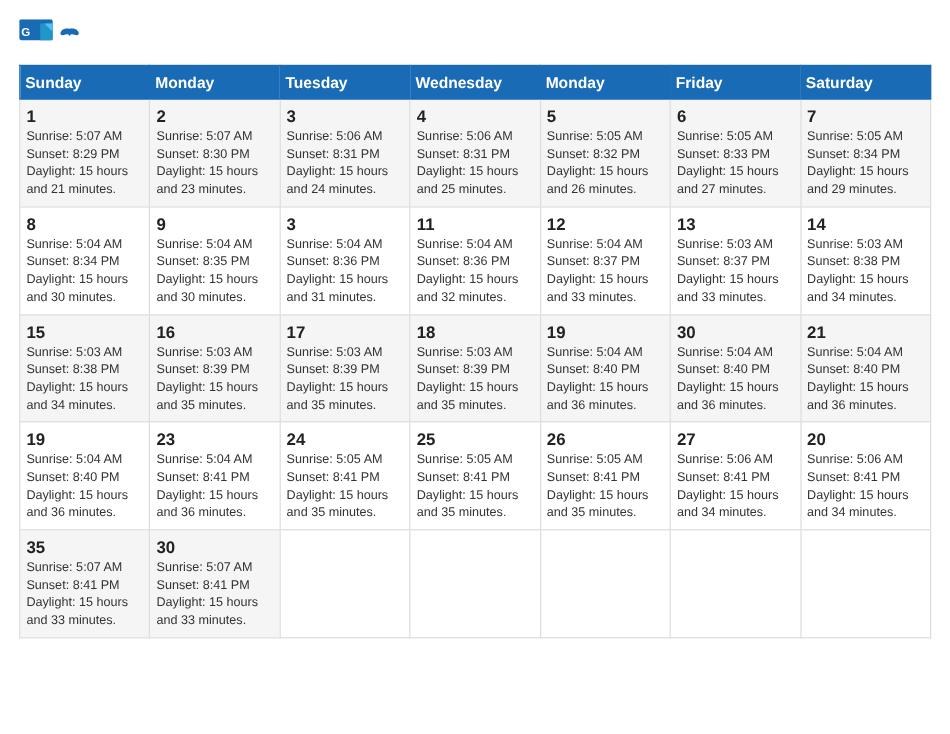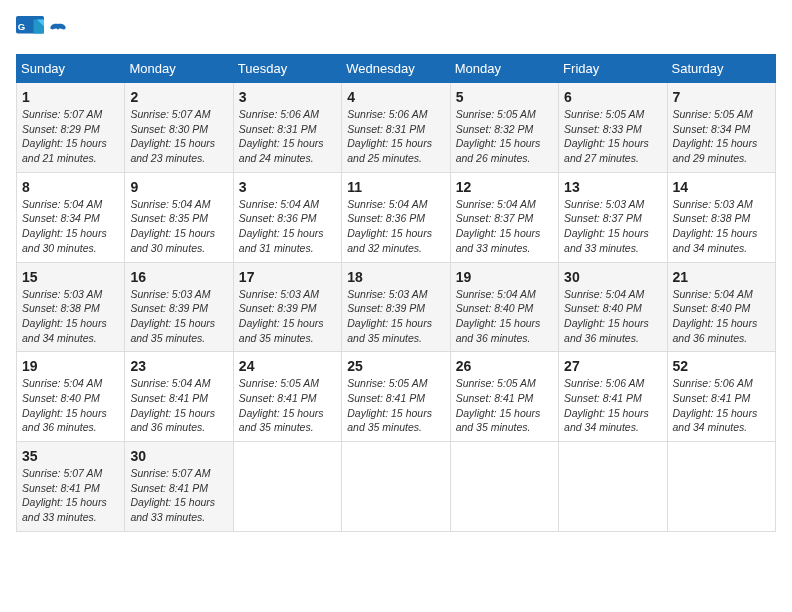--- a/index.html
+++ b/index.html
@@ -52,21 +52,21 @@
     }
     table {
       width: 100%;
       border-collapse: collapse;
       font-size: 11px;
     }
     thead tr th {
       background-color: #1a6bb5;
       color: #fff;
       font-size: 13px;
-      font-weight: normal;
+      font-weight: bold;
       padding: 6px 4px;
       text-align: left;
       border: 1px solid #1a6bb5;
     }
     tbody tr {
       background: #fff;
     }
     tbody tr:nth-child(odd) {
       background: #f5f5f5;
     }
@@ -80,21 +80,20 @@
       font-size: 14px;
       font-weight: bold;
       color: #222;
       display: block;
       margin-bottom: 2px;
     }
     .day-info {
       color: #333;
       font-size: 10.5px;
       line-height: 1.4;
-      font-style: italic;
     }
     .empty-cell {
       background: #fff;
     }
   </style>
 </head>
 <body>
 
 <div class="header">
   <div class="logo">
@@ -323,21 +322,21 @@
 and 35 minutes.</div>
         </td>
         <td>
           <span class="day-num">27</span>
           <div class="day-info" style="white-space: pre-line;">Sunrise: 5:06 AM
 Sunset: 8:41 PM
 Daylight: 15 hours
 and 34 minutes.</div>
         </td>
         <td>
-          <span class="day-num">52</span>
+          <span class="day-num">20</span>
           <div class="day-info" style="white-space: pre-line;">Sunrise: 5:06 AM
 Sunset: 8:41 PM
 Daylight: 15 hours
 and 34 minutes.</div>
         </td>
       </tr>
       <tr>
         <td>
           <span class="day-num">35</span>
           <div class="day-info" style="white-space: pre-line;">Sunrise: 5:07 AM

